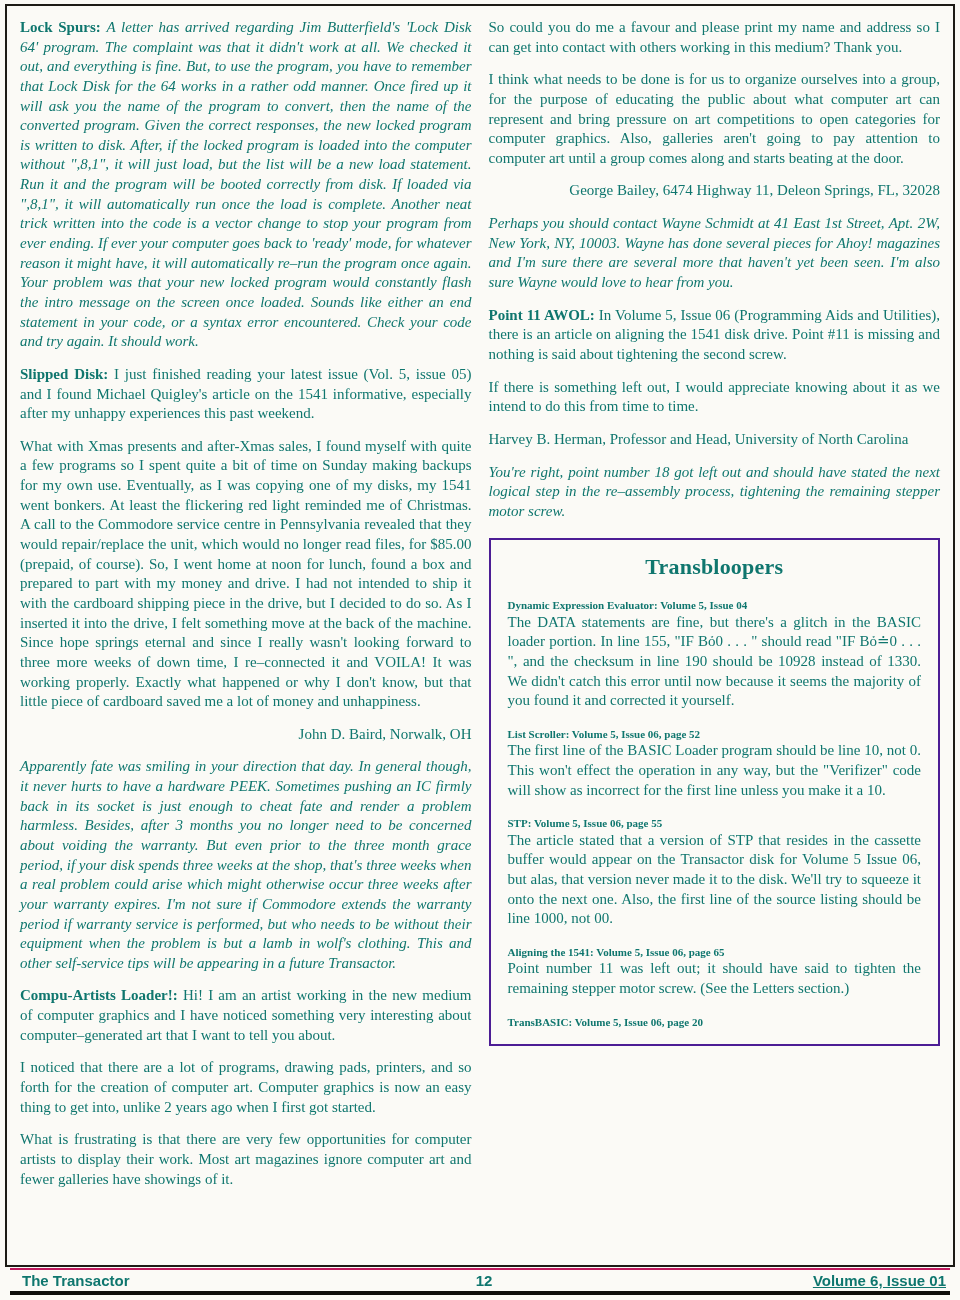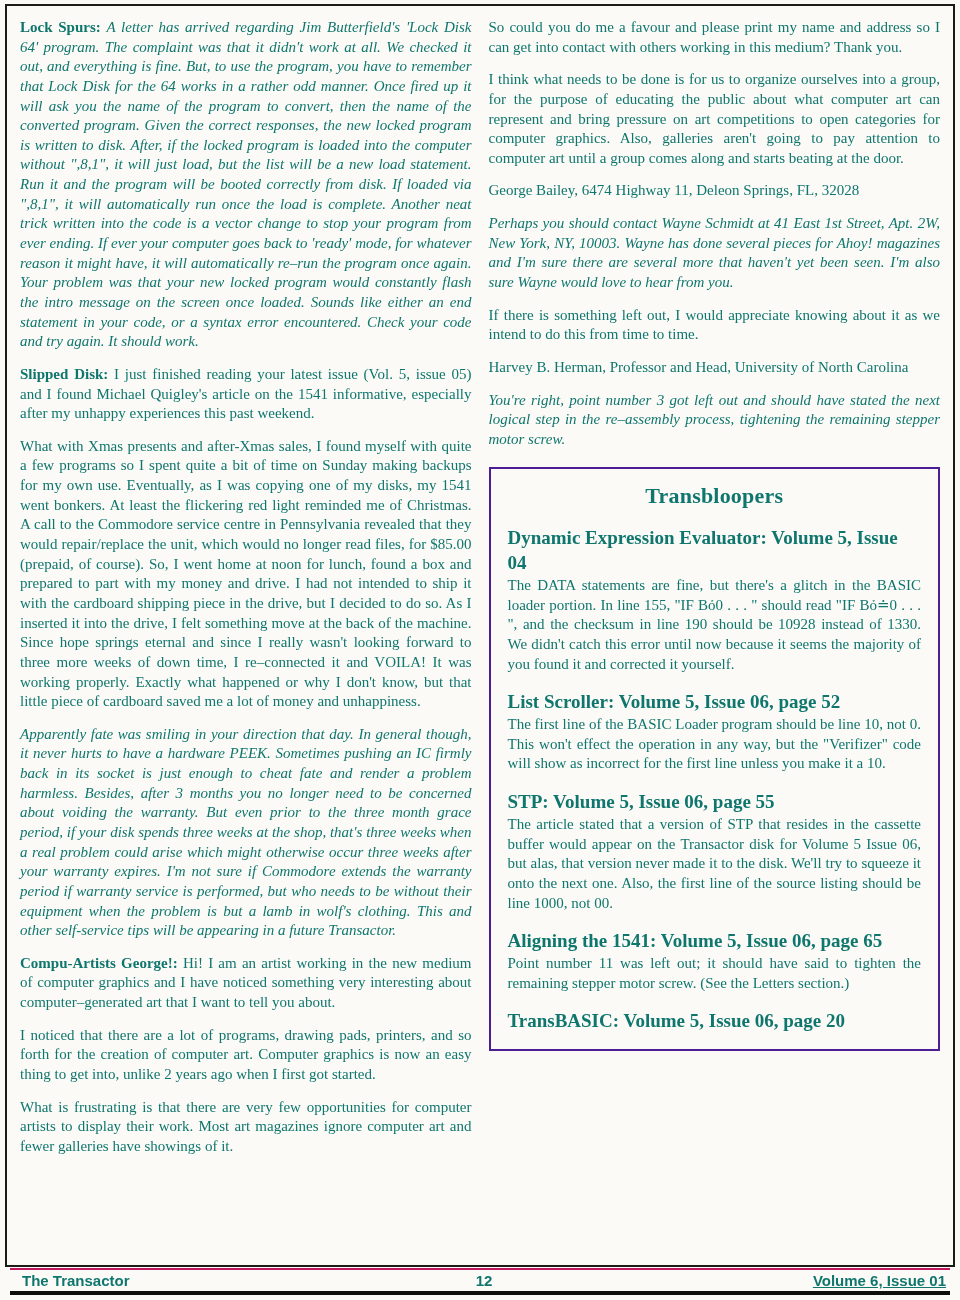--- a/index.html
+++ b/index.html
@@ -24,37 +24,37 @@
   .col {
     flex:1 1 0;
     min-width:0;
     font-size:15px;
     line-height:1.31;
     text-align:justify;
   }
   .col p { margin:0 0 13px 0; }
   .lead { font-weight:bold; font-style:normal; }
   .it { font-style:italic; }
-  .sig { text-align:left; margin-top:-13px; }
+  .sig { text-align:right; margin-top:-13px; }
   .no-bottom { margin-bottom:0; }
 
   .bloopers-box {
     border:2px solid #4c1d95;
     margin-top:17px;
     padding:2px 17px 15px 17px;
   }
   .bloopers-title {
     text-align:center;
     font-size:22px;
     font-weight:bold;
     margin:11px 0 4px 0;
     letter-spacing:0.2px;
   }
   .blooper-heading {
-    font-size:19px;
+    font-size:11px;
     font-weight:bold;
     text-align:left;
     margin:16px 0 0 0;
   }
   .blooper-body { margin:13px 0 0 0; }
 
   .footer {
     position:absolute;
     left:10px; right:10px; bottom:5px;
     height:21px;
@@ -76,44 +76,46 @@
 <div class="page">
   <div class="frame">
 
     <div class="col">
       <p><span class="lead">Lock Spurs:</span> <span class="it">A letter has arrived regarding Jim Butterfield's 'Lock Disk 64' program. The complaint was that it didn't work at all. We checked it out, and everything is fine. But, to use the program, you have to remember that Lock Disk for the 64 works in a rather odd manner. Once fired up it will ask you the name of the program to convert, then the name of the converted program. Given the correct responses, the new locked program is written to disk. After, if the locked program is loaded into the computer without ",8,1", it will just load, but the list will be a new load statement. Run it and the program will be booted correctly from disk. If loaded via ",8,1", it will automatically run once the load is complete. Another neat trick written into the code is a vector change to stop your program from ever ending. If ever your computer goes back to 'ready' mode, for whatever reason it might have, it will automatically re–run the program once again. Your problem was that your new locked program would constantly flash the intro message on the screen once loaded. Sounds like either an end statement in your code, or a syntax error encountered. Check your code and try again. It should work.</span></p>
 
       <p><span class="lead">Slipped Disk:</span> <span>I just finished reading your latest issue (Vol. 5, issue 05) and I found Michael Quigley's article on the 1541 informative, especially after my unhappy experiences this past weekend.</span></p>
 
       <p>What with Xmas presents and after-Xmas sales, I found myself with quite a few programs so I spent quite a bit of time on Sunday making backups for my own use. Eventually, as I was copying one of my disks, my 1541 went bonkers. At least the flickering red light reminded me of Christmas. A call to the Commodore service centre in Pennsylvania revealed that they would repair/replace the unit, which would no longer read files, for $85.00 (prepaid, of course). So, I went home at noon for lunch, found a box and prepared to part with my money and drive. I had not intended to ship it with the cardboard shipping piece in the drive, but I decided to do so. As I inserted it into the drive, I felt something move at the back of the machine. Since hope springs eternal and since I really wasn't looking forward to three more weeks of down time, I re–connected it and VOILA! It was working properly. Exactly what happened or why I don't know, but that little piece of cardboard saved me a lot of money and unhappiness.</p>
 
+      <p class="sig">John D. Baird, Norwalk, OH</p>
 
       <p class="it">Apparently fate was smiling in your direction that day. In general though, it never hurts to have a hardware PEEK. Sometimes pushing an IC firmly back in its socket is just enough to cheat fate and render a problem harmless. Besides, after 3 months you no longer need to be concerned about voiding the warranty. But even prior to the three month grace period, if your disk spends three weeks at the shop, that's three weeks when a real problem could arise which might otherwise occur three weeks after your warranty expires. I'm not sure if Commodore extends the warranty period if warranty service is performed, but who needs to be without their equipment when the problem is but a lamb in wolf's clothing. This and other self-service tips will be appearing in a future Transactor.</p>
 
-      <p><span class="lead">Compu-Artists George!:</span> <span>Hi! I am an artist working in the new medium of computer graphics and I have noticed something very interesting about computer–generated art that I want to tell you about.</span></p>
+      <p><span class="lead">Compu-Artists Loader!:</span> <span>Hi! I am an artist working in the new medium of computer graphics and I have noticed something very interesting about computer–generated art that I want to tell you about.</span></p>
 
       <p>I noticed that there are a lot of programs, drawing pads, printers, and so forth for the creation of computer art. Computer graphics is now an easy thing to get into, unlike 2 years ago when I first got started.</p>
 
       <p class="no-bottom">What is frustrating is that there are very few opportunities for computer artists to display their work. Most art magazines ignore computer art and fewer galleries have showings of it.</p>
     </div>
 
     <div class="col">
       <p>So could you do me a favour and please print my name and address so I can get into contact with others working in this medium? Thank you.</p>
 
       <p>I think what needs to be done is for us to organize ourselves into a group, for the purpose of educating the public about what computer art can represent and bring pressure on art competitions to open categories for computer graphics. Also, galleries aren't going to pay attention to computer art until a group comes along and starts beating at the door.</p>
 
       <p class="sig">George Bailey, 6474 Highway 11, Deleon Springs, FL, 32028</p>
 
       <p class="it">Perhaps you should contact Wayne Schmidt at 41 East 1st Street, Apt. 2W, New York, NY, 10003. Wayne has done several pieces for Ahoy! magazines and I'm sure there are several more that haven't yet been seen. I'm also sure Wayne would love to hear from you.</p>
 
+      <p><span class="lead">Point 11 AWOL:</span> <span>In Volume 5, Issue 06 (Programming Aids and Utilities), there is an article on aligning the 1541 disk drive. Point #11 is missing and nothing is said about tightening the second screw.</span></p>
 
       <p class="no-bottom">If there is something left out, I would appreciate knowing about it as we intend to do this from time to time.</p>
       <p>Harvey B. Herman, Professor and Head, University of North Carolina</p>
 
-      <p class="it">You're right, point number 3 got left out and should have stated the next logical step in the re–assembly process, tightening the remaining stepper motor screw.</p>
+      <p class="it">You're right, point number 18 got left out and should have stated the next logical step in the re–assembly process, tightening the remaining stepper motor screw.</p>
 
       <div class="bloopers-box">
         <div class="bloopers-title">Transbloopers</div>
 
         <div class="blooper-heading">Dynamic Expression Evaluator: Volume 5, Issue 04</div>
         <p class="blooper-body">The DATA statements are fine, but there's a glitch in the BASIC loader portion. In line 155, "IF Bỏ0 . . . " should read "IF Bỏ≐0 . . . ", and the checksum in line 190 should be 10928 instead of 1330. We didn't catch this error until now because it seems the majority of you found it and corrected it yourself.</p>
 
         <div class="blooper-heading">List Scroller: Volume 5, Issue 06, page 52</div>
         <p class="blooper-body">The first line of the BASIC Loader program should be line 10, not 0. This won't effect the operation in any way, but the "Verifizer" code will show as incorrect for the first line unless you make it a 10.</p>
 

